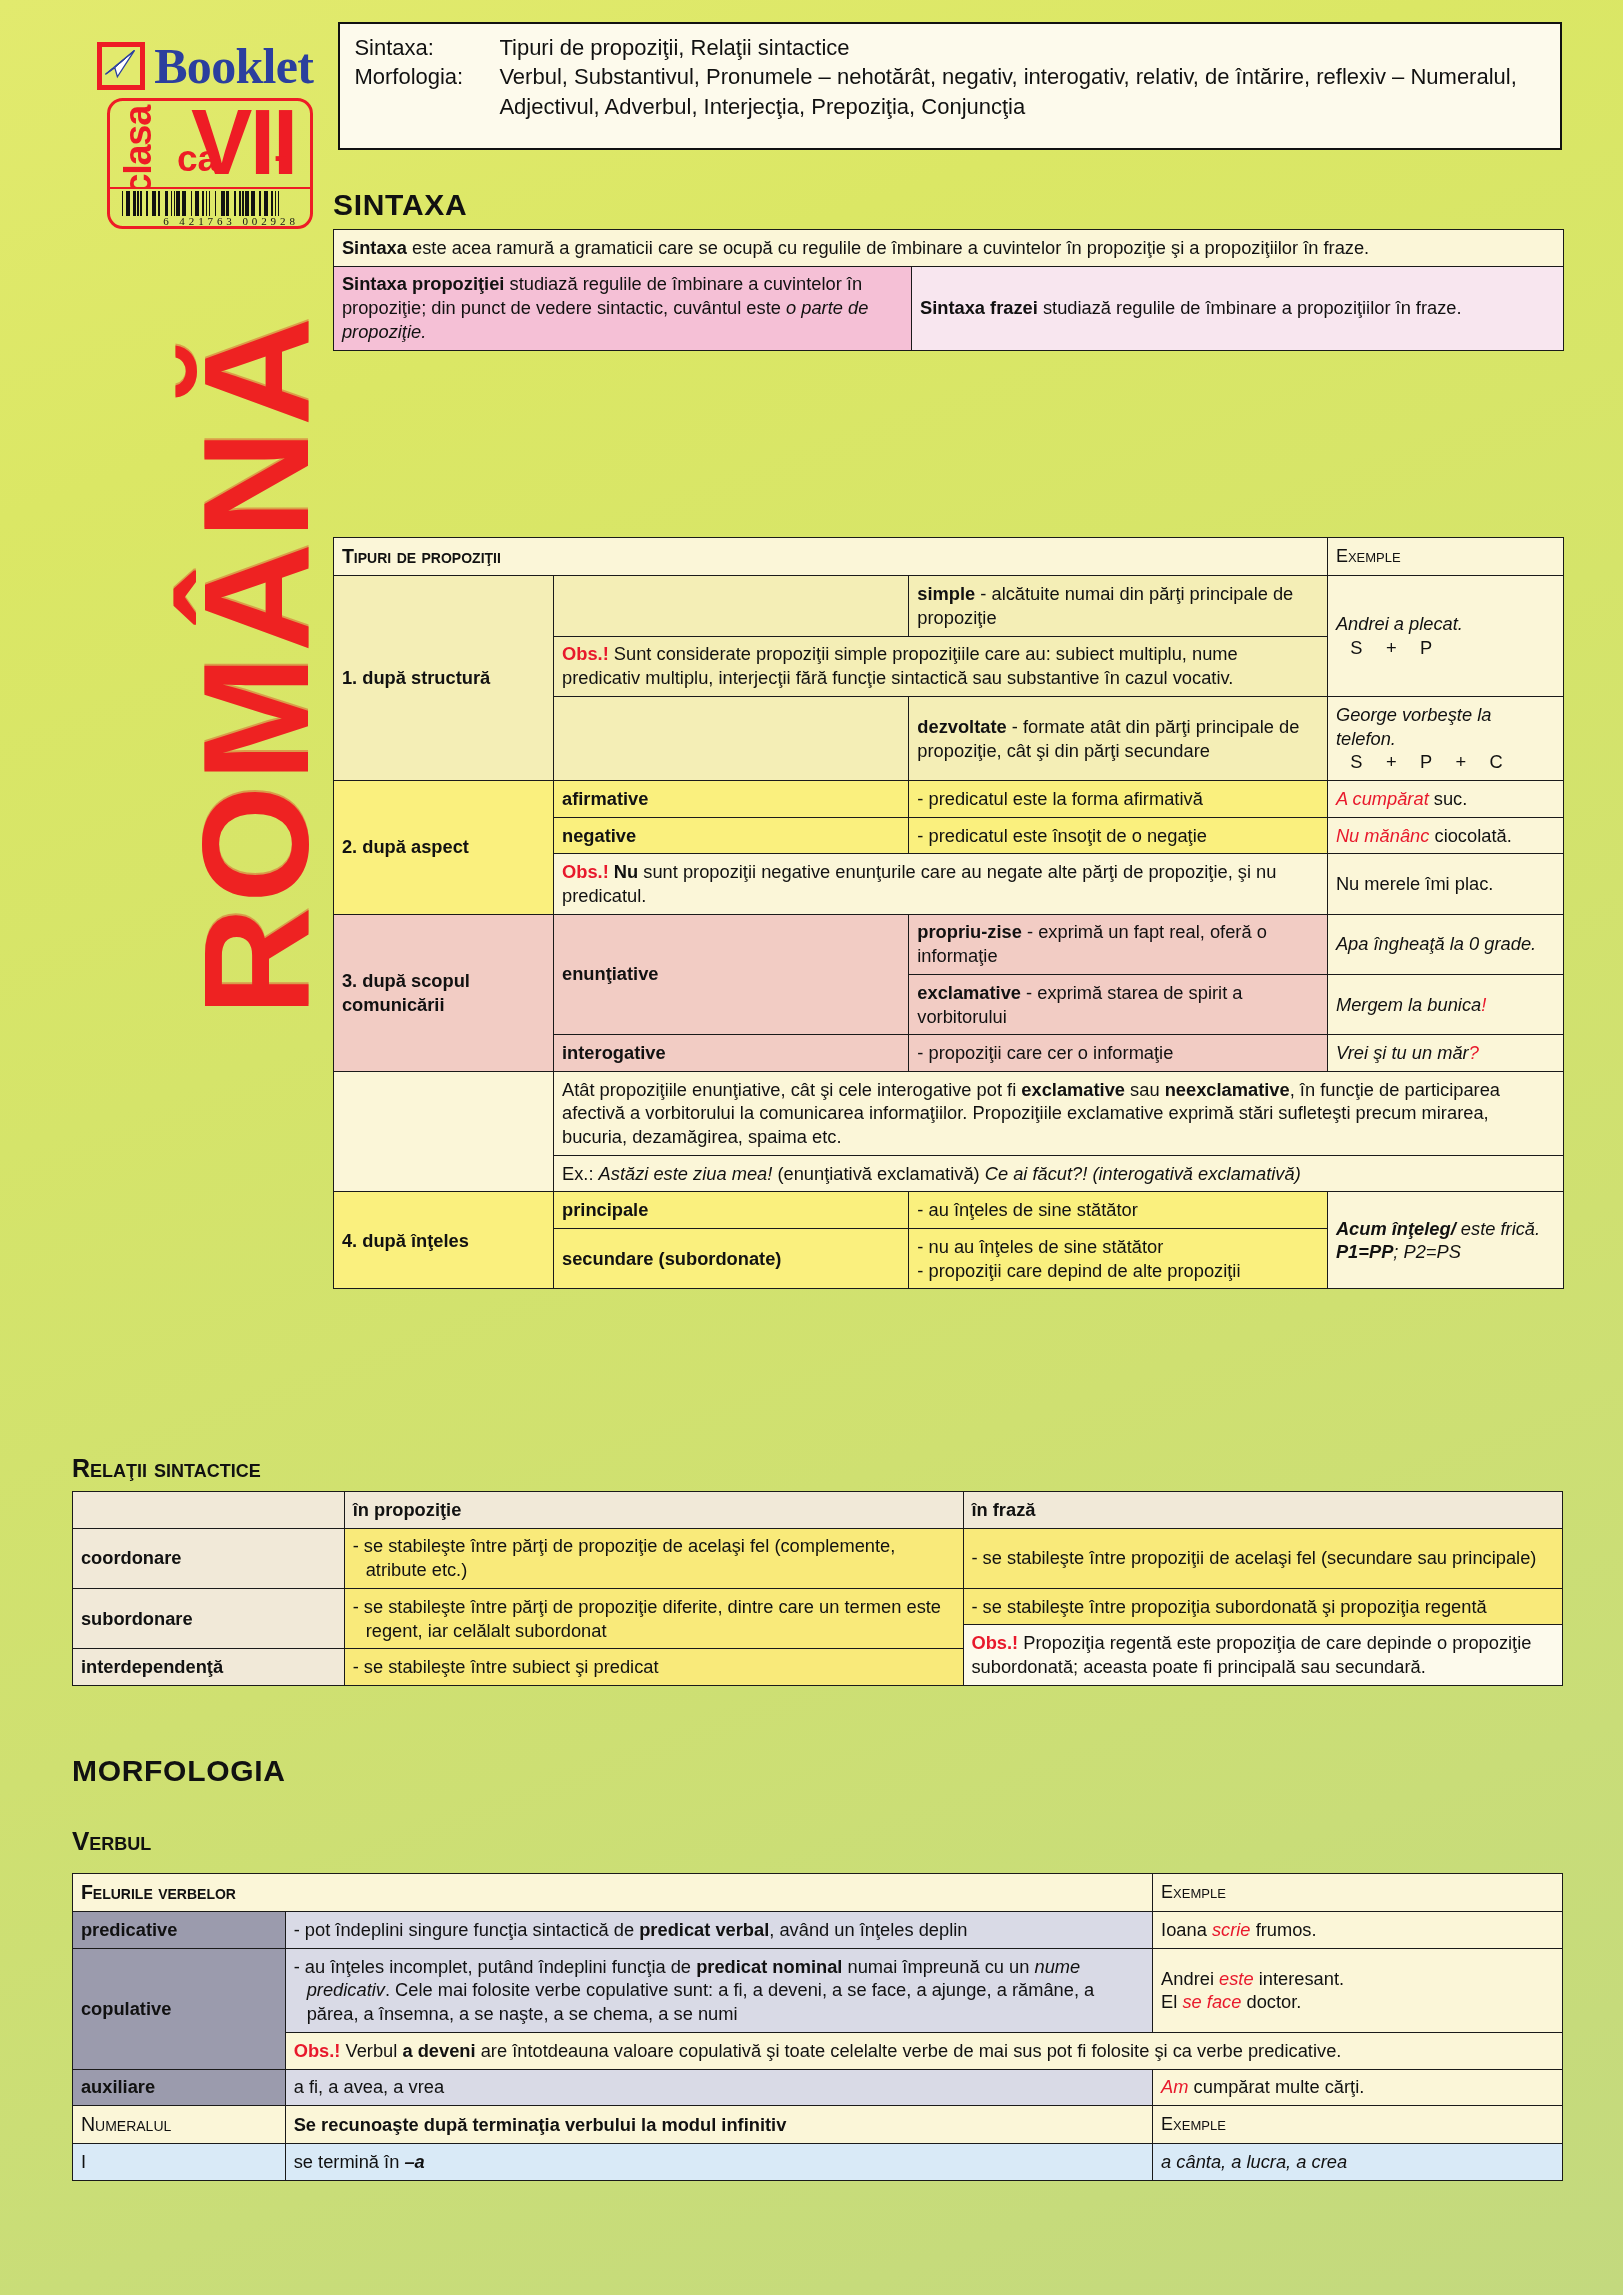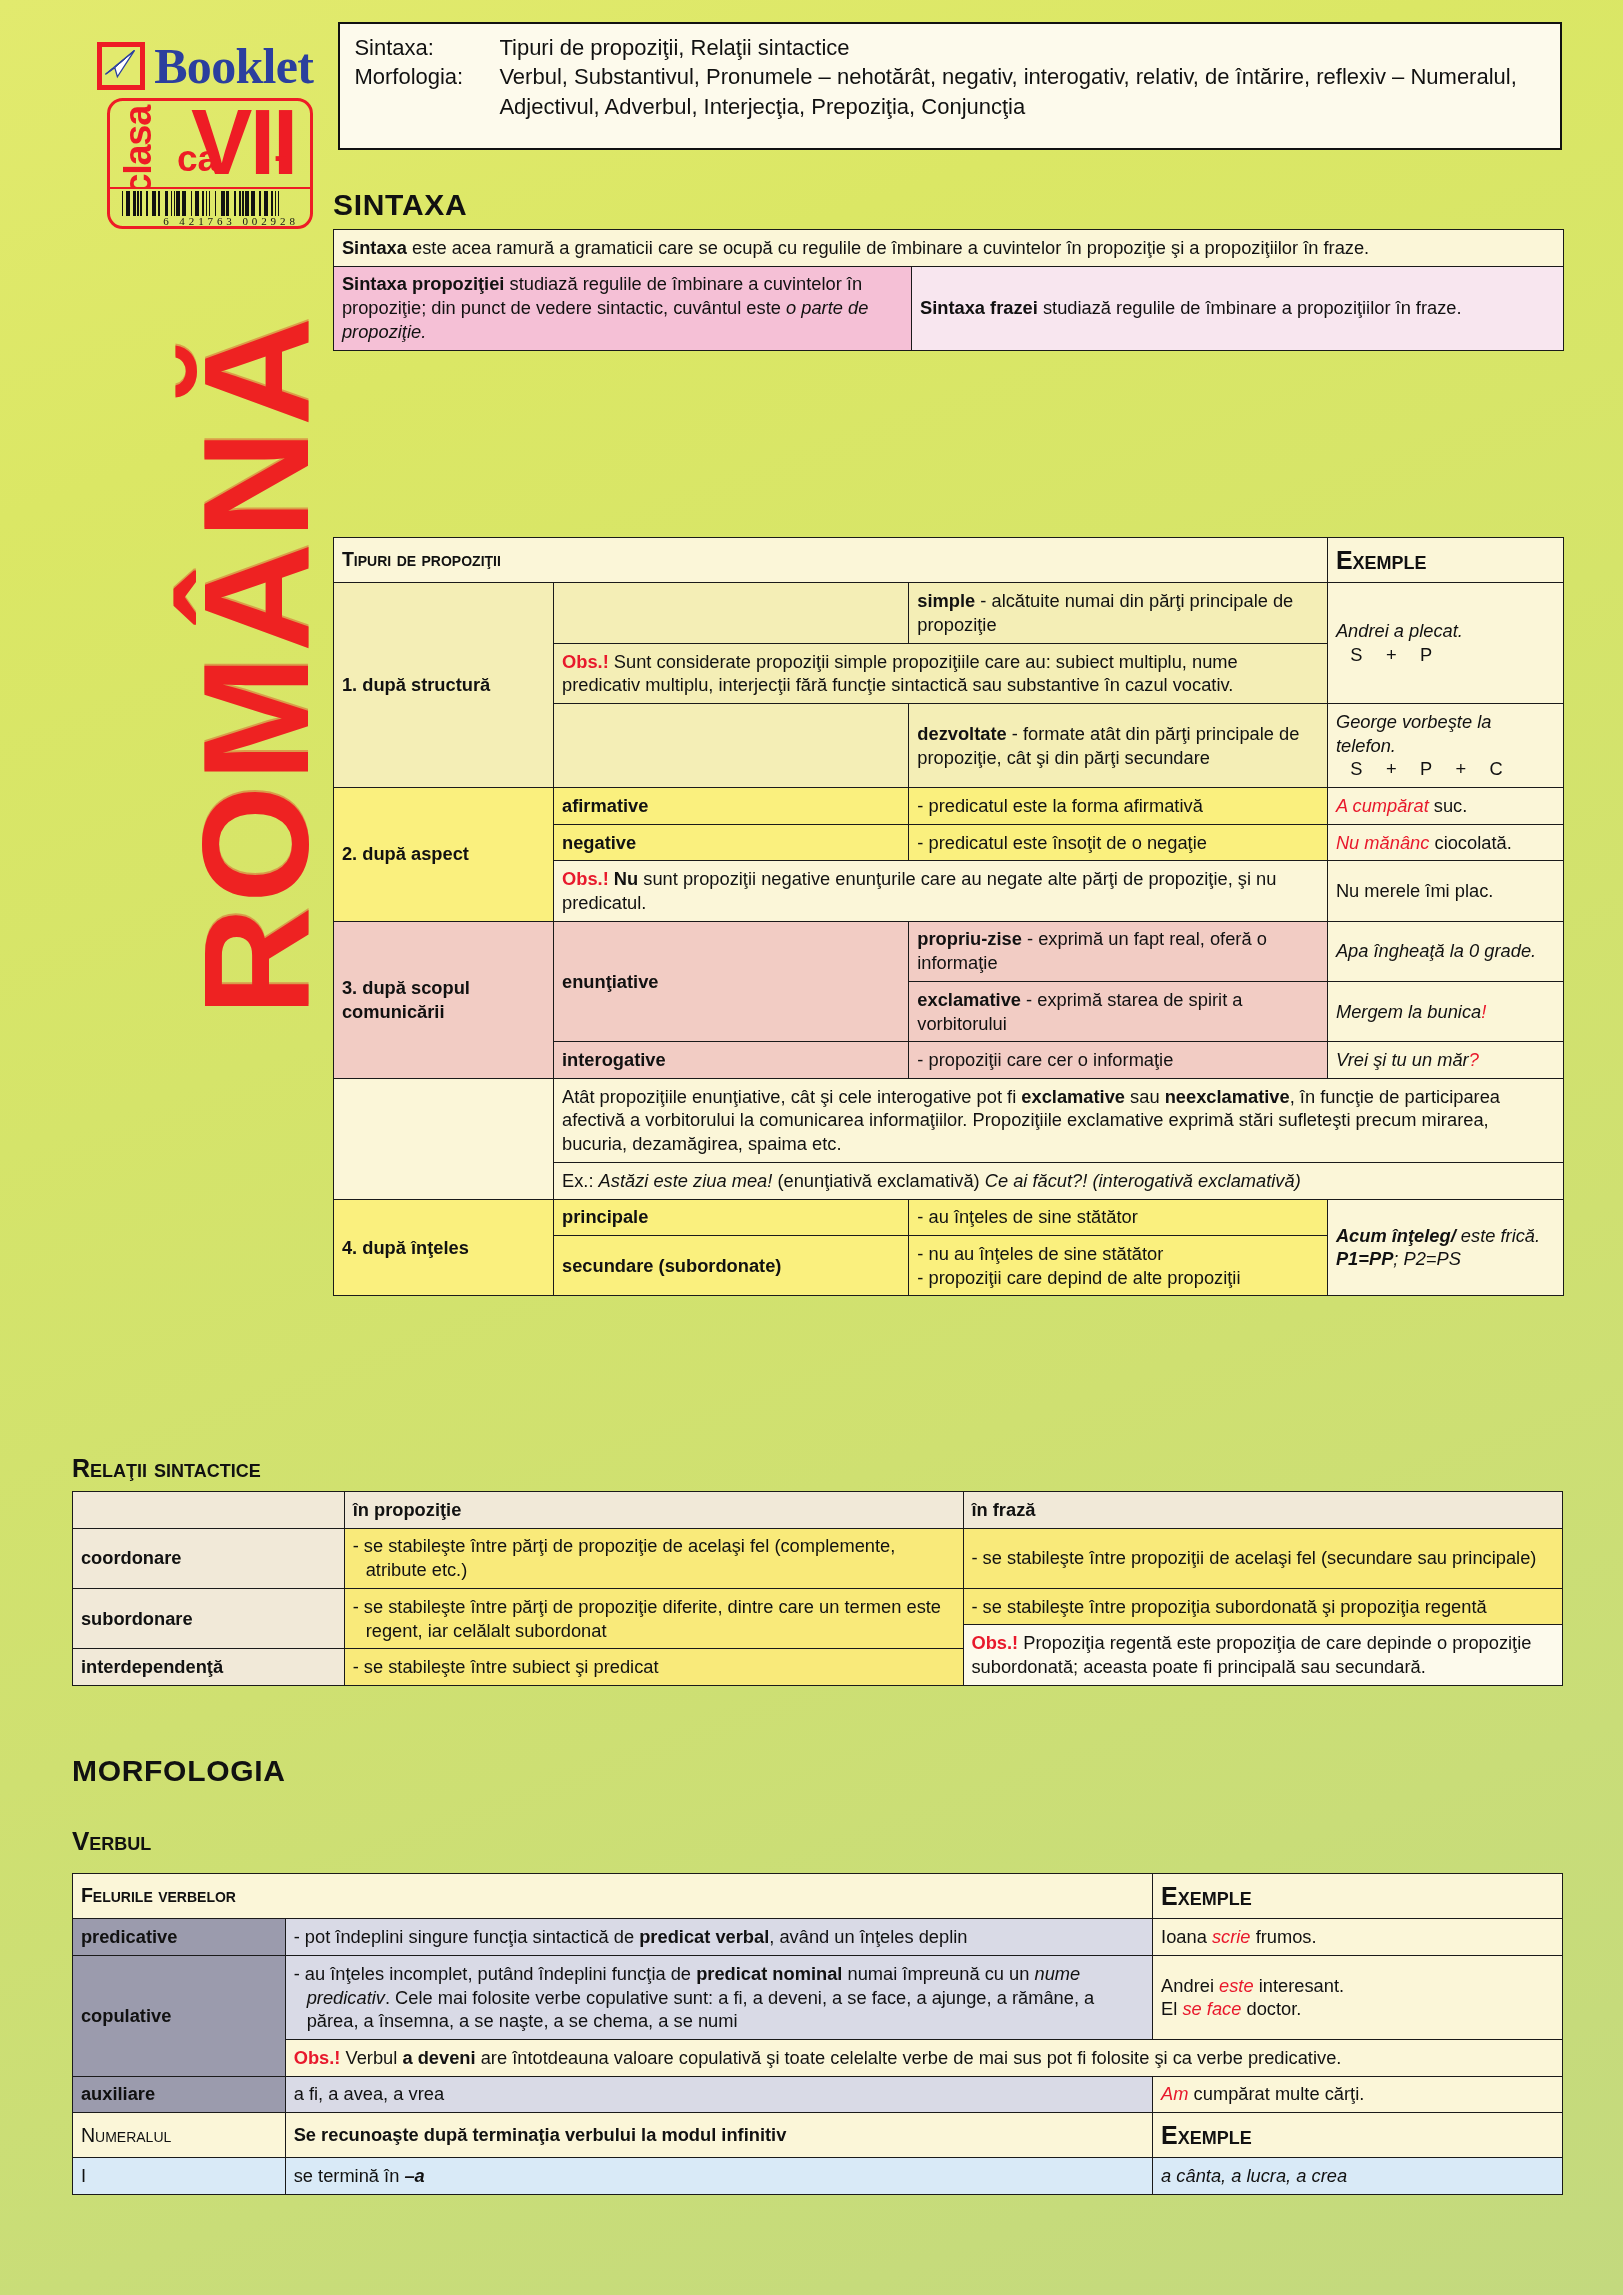--- a/index.html
+++ b/index.html
@@ -67,21 +67,21 @@
   .f-pink2{background:#f2ccc4;}
   .f-yel{background:#faf07e;}
   .f-yel2{background:#f9ea7a;}
   .f-pyel{background:#f4eeb6;}
   .f-gray{background:#9b9bad;}
   .f-lgray{background:#d9dae6;}
   .f-blue{background:#d9eaf7;}
   .f-pbeige{background:#f1e9d8;}
 
   .hdr-lbl{font-weight:bold;font-size:19.6px;}
-  .exemple-hdr{font-weight:bold;font-size:25px;}
+  .exemple-hdr{font-weight:normal;font-size:18px;}
 
   
   #t-sintaxa{left:333px;top:229px;width:1231px;}
   #t-sintaxa td{font-size:18.3px;}
   
   #t-tipuri{left:333px;top:513px;width:1231px;margin-top:24px;}
   #t-tipuri td{font-size:18.3px;}
   
   #t-relatii{left:72px;top:1491px;width:1491px;}
   #t-relatii td{font-size:18.3px;}

